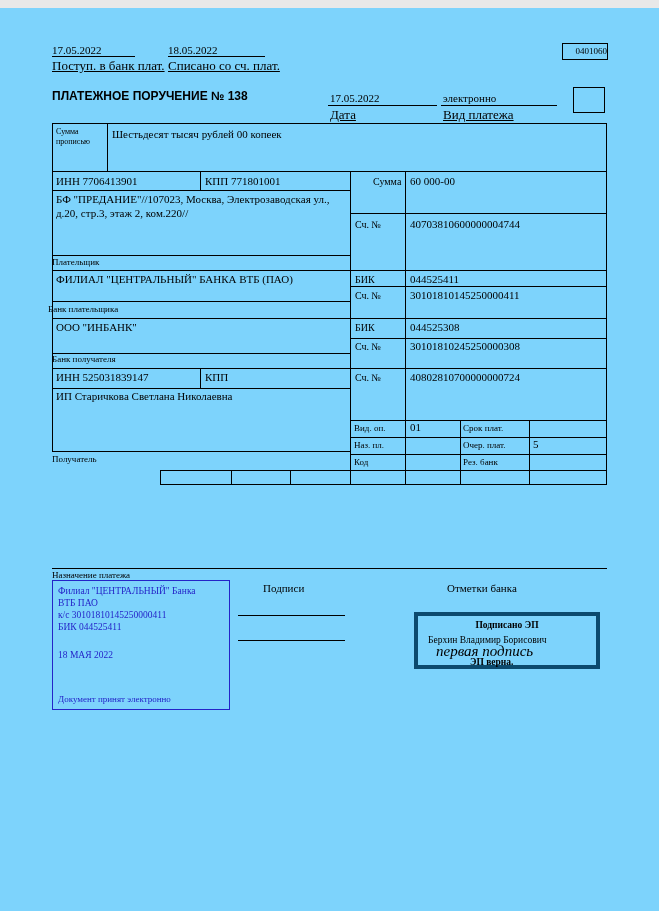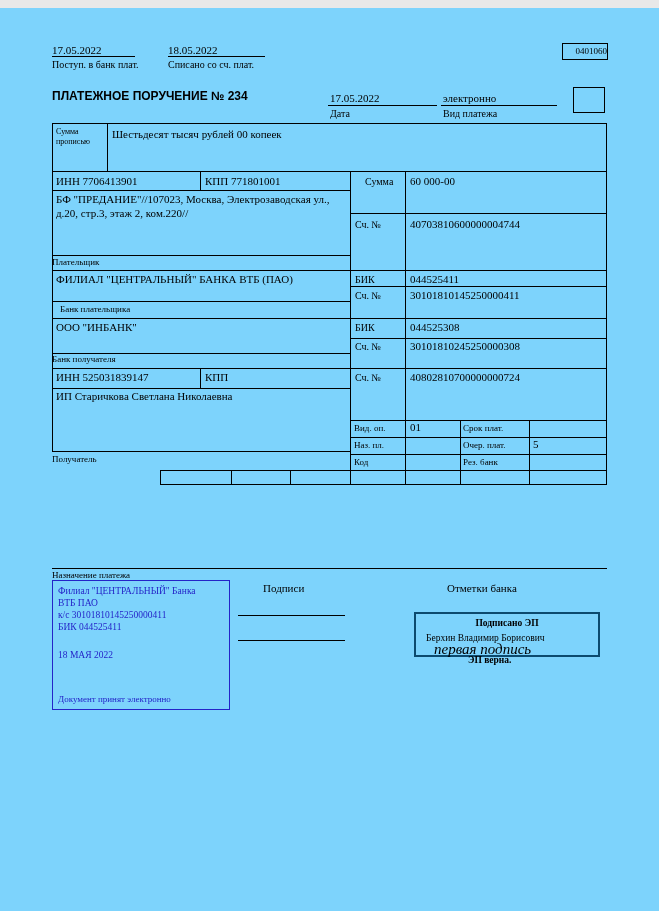--- a/index.html
+++ b/index.html
@@ -1,51 +1,51 @@
 <!DOCTYPE html>
 <html><head>
 <meta charset="utf-8">
 <style>
   html,body{margin:0;padding:0;background:#e8e8e8;}
   .page{position:relative;width:659px;height:911px;background:#7dd3fc;margin:8px auto;
         font-family:"Liberation Serif", serif;color:#000;overflow:hidden;}
   .t{position:absolute;font-size:11px;line-height:1.15;white-space:nowrap;}
   .wrap{white-space:normal;}
-  .sm{font-size:10px;}
+  .sm{font-size:13px;text-decoration:underline;}
   .lbl{font-size:9px;}
   .mid{font-size:10px;}
   .bold{font-weight:bold;}
   .italic{font-style:italic;}
   .sans{font-family:"Liberation Sans", sans-serif;}
   .h{position:absolute;height:1px;background:#000;}
   .v{position:absolute;width:1px;background:#000;}
   .box{position:absolute;border:1px solid #000;box-sizing:border-box;}
   .stamp{position:absolute;left:52px;top:572px;width:178px;height:130px;
          border:1px solid #2424c8;box-sizing:border-box;color:#2424c8;
          font-size:9.5px;line-height:12px;padding:4px 5px;display:flex;flex-direction:column;}
   .stamp .dt{margin-top:16px;}
   .stamp .note{margin-top:auto;font-size:9px;}
-  .esign{position:absolute;left:414px;top:604px;width:186px;height:45px;
-         border:2px solid #0c4a6e;box-sizing:border-box;}
+  .esign{position:absolute;left:414px;top:604px;width:186px;height:57px;
+         border:4px solid #0c4a6e;box-sizing:border-box;}
   .esign div{position:absolute;font-size:9.5px;line-height:11px;white-space:nowrap;}
 </style>
 </head>
 <body>
 
 <div class="page">
 
   <div class="t" style="left:52px;top:36px">17.05.2022</div>
   <div class="t" style="left:168px;top:36px">18.05.2022</div>
   <div class="h" style="left:52px;top:48px;width:83px"></div>
   <div class="h" style="left:168px;top:48px;width:97px"></div>
   <div class="t sm" style="left:52px;top:51px">Поступ. в банк плат.</div>
   <div class="t sm" style="left:168px;top:51px">Списано со сч. плат.</div>
   <div class="box" style="left:562px;top:35px;width:46px;height:17px;font-size:9px;text-align:right;line-height:15px">0401060</div>
 
-  <div class="t bold sans" style="left:52px;top:82px;font-size:12px">ПЛАТЕЖНОЕ ПОРУЧЕНИЕ № 234</div>
+  <div class="t bold sans" style="left:52px;top:82px;font-size:12px">ПЛАТЕЖНОЕ ПОРУЧЕНИЕ № 138</div>
   <div class="t" style="left:330px;top:84px">17.05.2022</div>
   <div class="t" style="left:443px;top:84px">электронно</div>
   <div class="h" style="left:328px;top:97px;width:109px"></div>
   <div class="h" style="left:441px;top:97px;width:116px"></div>
   <div class="t sm" style="left:330px;top:100px">Дата</div>
   <div class="t sm" style="left:443px;top:100px">Вид платежа</div>
   <div class="box" style="left:573px;top:79px;width:32px;height:26px"></div>
 
   <div class="h" style="left:52px;top:115px;width:555px"></div>
   <div class="v" style="left:52px;top:115px;height:48px"></div>
@@ -80,33 +80,33 @@
   <div class="v" style="left:405px;top:163px;height:313px"></div>
   <div class="v" style="left:606px;top:163px;height:313px"></div>
   <div class="v" style="left:460px;top:412px;height:64px"></div>
   <div class="v" style="left:529px;top:412px;height:64px"></div>
   <div class="v" style="left:160px;top:462px;height:14px"></div>
   <div class="v" style="left:231px;top:462px;height:14px"></div>
   <div class="v" style="left:290px;top:462px;height:14px"></div>
 
   <div class="t" style="left:56px;top:167px">ИНН 7706413901</div>
   <div class="t" style="left:205px;top:167px">КПП 771801001</div>
-  <div class="t mid" style="left:365px;top:168px">Сумма</div>
+  <div class="t mid" style="left:373px;top:168px">Сумма</div>
   <div class="t" style="left:410px;top:167px">60 000-00</div>
   <div class="t wrap" style="left:56px;top:185px;width:288px;line-height:13.5px">БФ "ПРЕДАНИЕ"//107023, Москва, Электрозаводская ул., д.20, стр.3, этаж 2, ком.220//</div>
   <div class="t mid" style="left:355px;top:211px">Сч. №</div>
   <div class="t" style="left:410px;top:210px">40703810600000004744</div>
   <div class="t lbl" style="left:52px;top:249px">Плательщик</div>
 
   <div class="t" style="left:56px;top:265px">ФИЛИАЛ "ЦЕНТРАЛЬНЫЙ" БАНКА ВТБ (ПАО)</div>
   <div class="t mid" style="left:355px;top:266px">БИК</div>
   <div class="t" style="left:410px;top:265px">044525411</div>
   <div class="t mid" style="left:355px;top:282px">Сч. №</div>
   <div class="t" style="left:410px;top:281px">30101810145250000411</div>
-  <div class="t lbl" style="left:60px;top:296px">Банк плательщика</div>
+  <div class="t lbl" style="left:48px;top:296px">Банк плательщика</div>
 
   <div class="t" style="left:56px;top:313px">ООО "ИНБАНК"</div>
   <div class="t mid" style="left:355px;top:314px">БИК</div>
   <div class="t" style="left:410px;top:313px">044525308</div>
   <div class="t mid" style="left:355px;top:333px">Сч. №</div>
   <div class="t" style="left:410px;top:332px">30101810245250000308</div>
   <div class="t lbl" style="left:52px;top:346px">Банк получателя</div>
 
   <div class="t" style="left:56px;top:363px">ИНН 525031839147</div>
   <div class="t" style="left:205px;top:363px">КПП</div>

